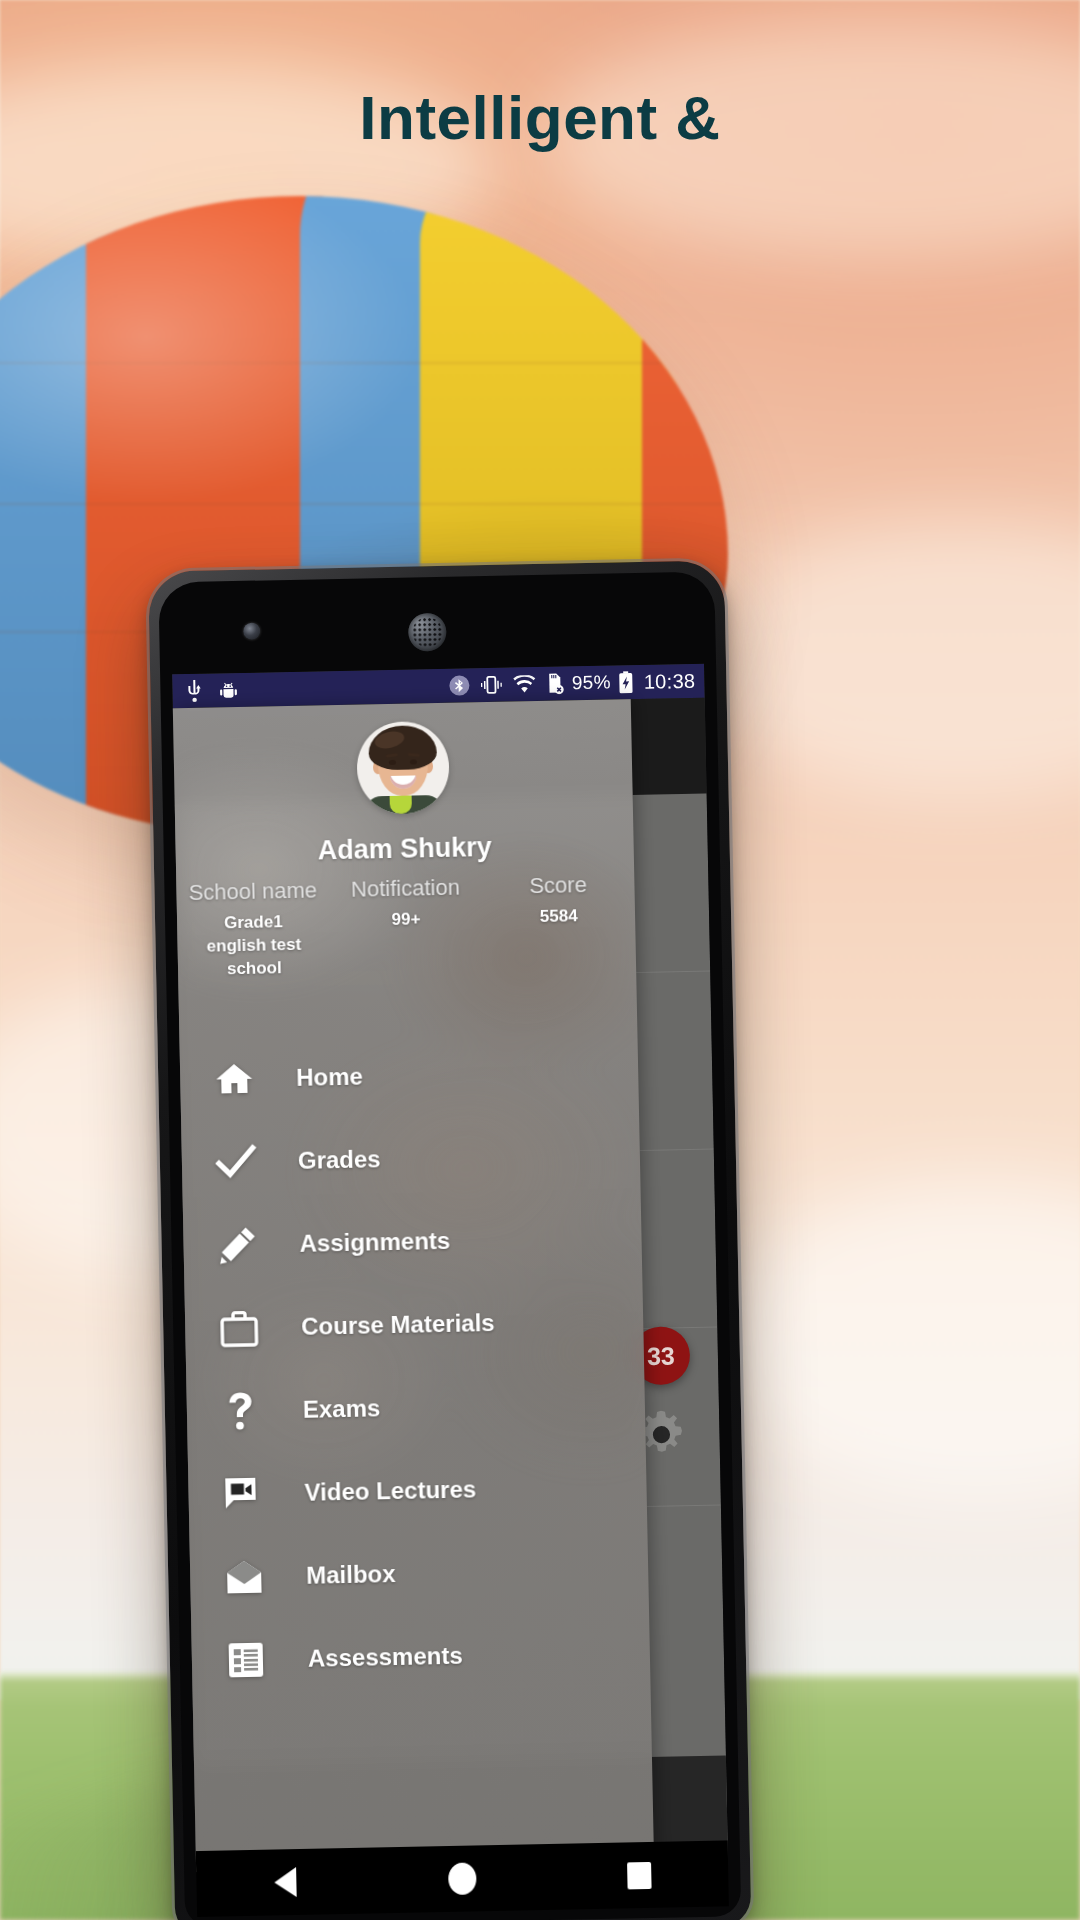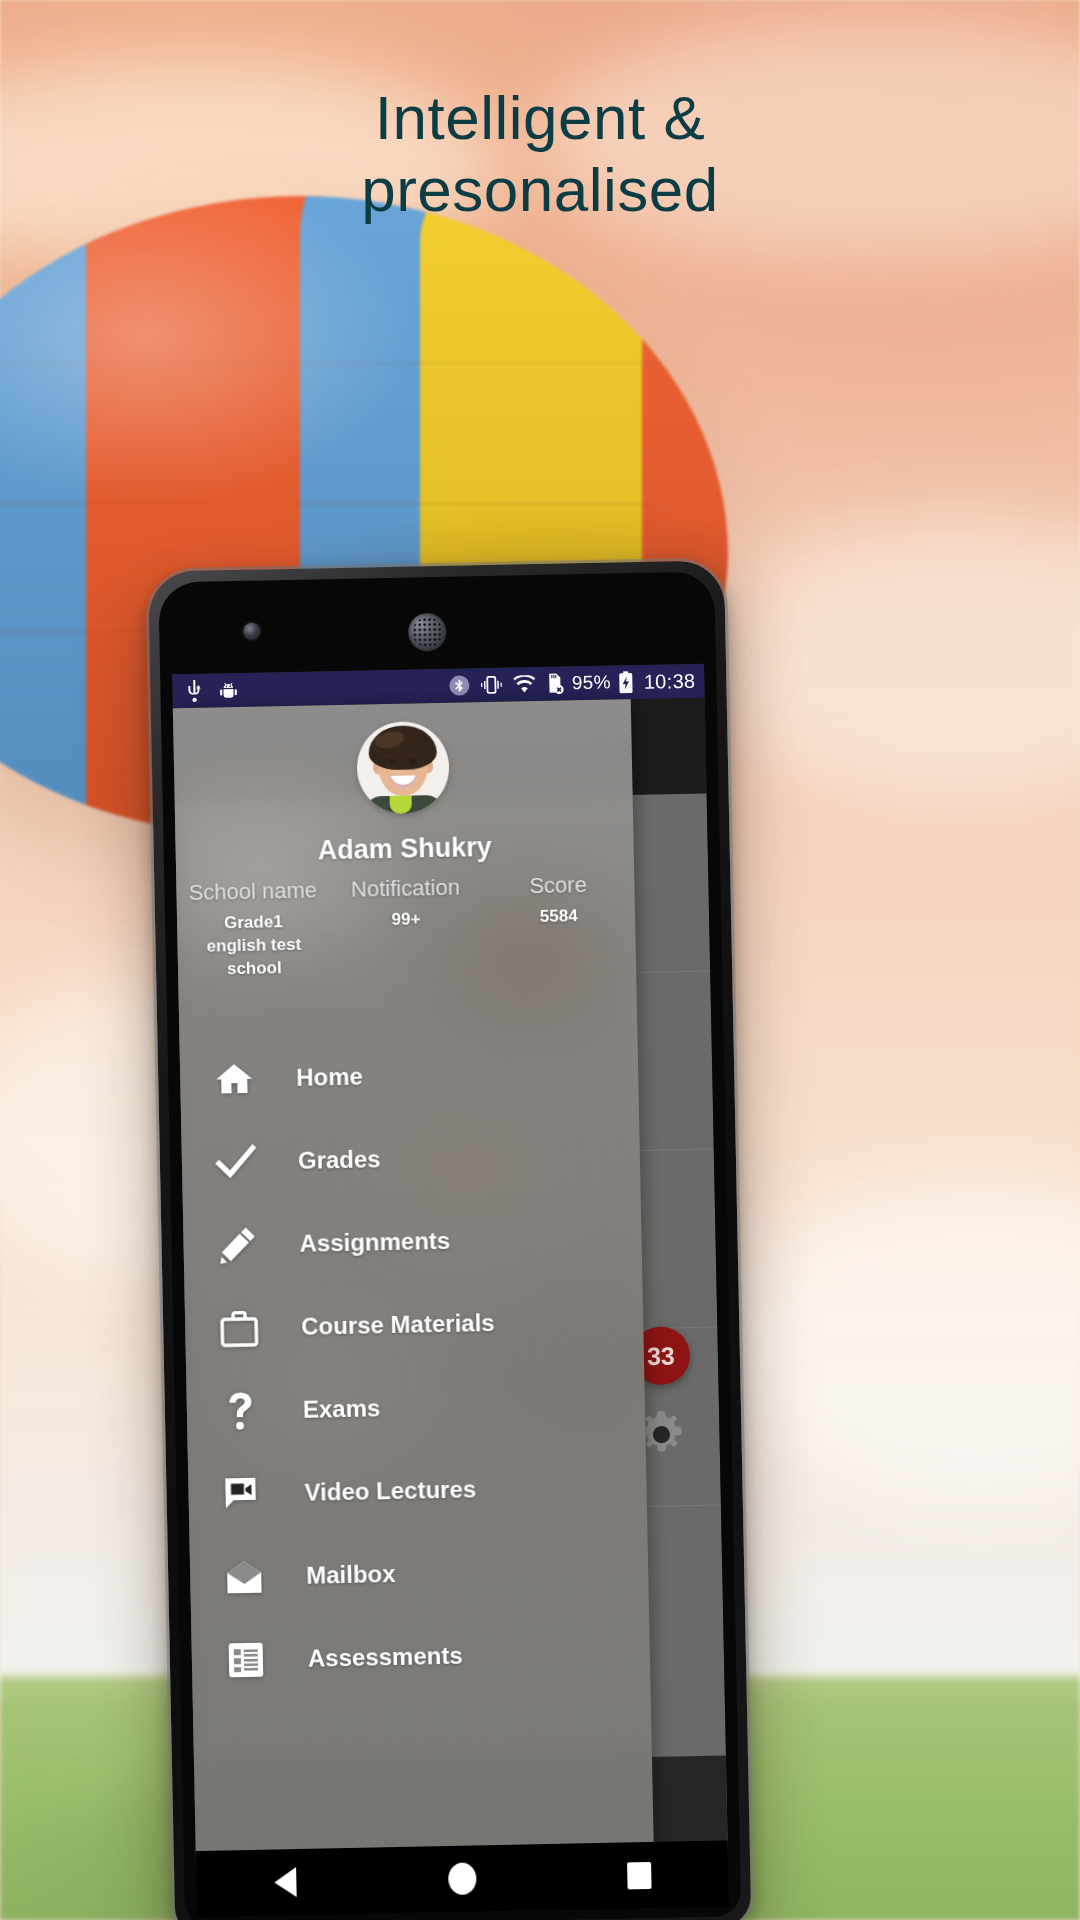--- a/index.html
+++ b/index.html
@@ -72,21 +72,21 @@
     background:rgba(150,80,40,0.16);
   }
 
   
   .headline {
     position:absolute; left:0; top:82px; width:1080px;
     text-align:center;
     color:#0c3c44;
     font-size:62px;
     line-height:1.16;
-    font-weight:400;
+    font-weight:700;
     letter-spacing:0.5px;
   }
   .headline span { display:block; }
 
   
   #phone {
     position:absolute; left:148px; top:566px;
     width:576px; height:1366px;
     transform:rotate(-1.15deg);
     transform-origin:50% 0%;
@@ -318,21 +318,20 @@
     <div class="seam" style="top:68%;"></div>
     <div class="shine"></div>
   </div>
 
   <div class="ground"></div>
   <div class="groundshade"></div>
 </div>
 
 <div class="headline">
   <span>Intelligent &amp;</span>
-  <span>presonalised</span>
 </div>
 
 <div id="phone">
   <div class="bezel"></div>
   <div class="glassface">
     <div class="camdot"></div>
     <div class="speaker"></div>
 
     <div class="screen">
 

